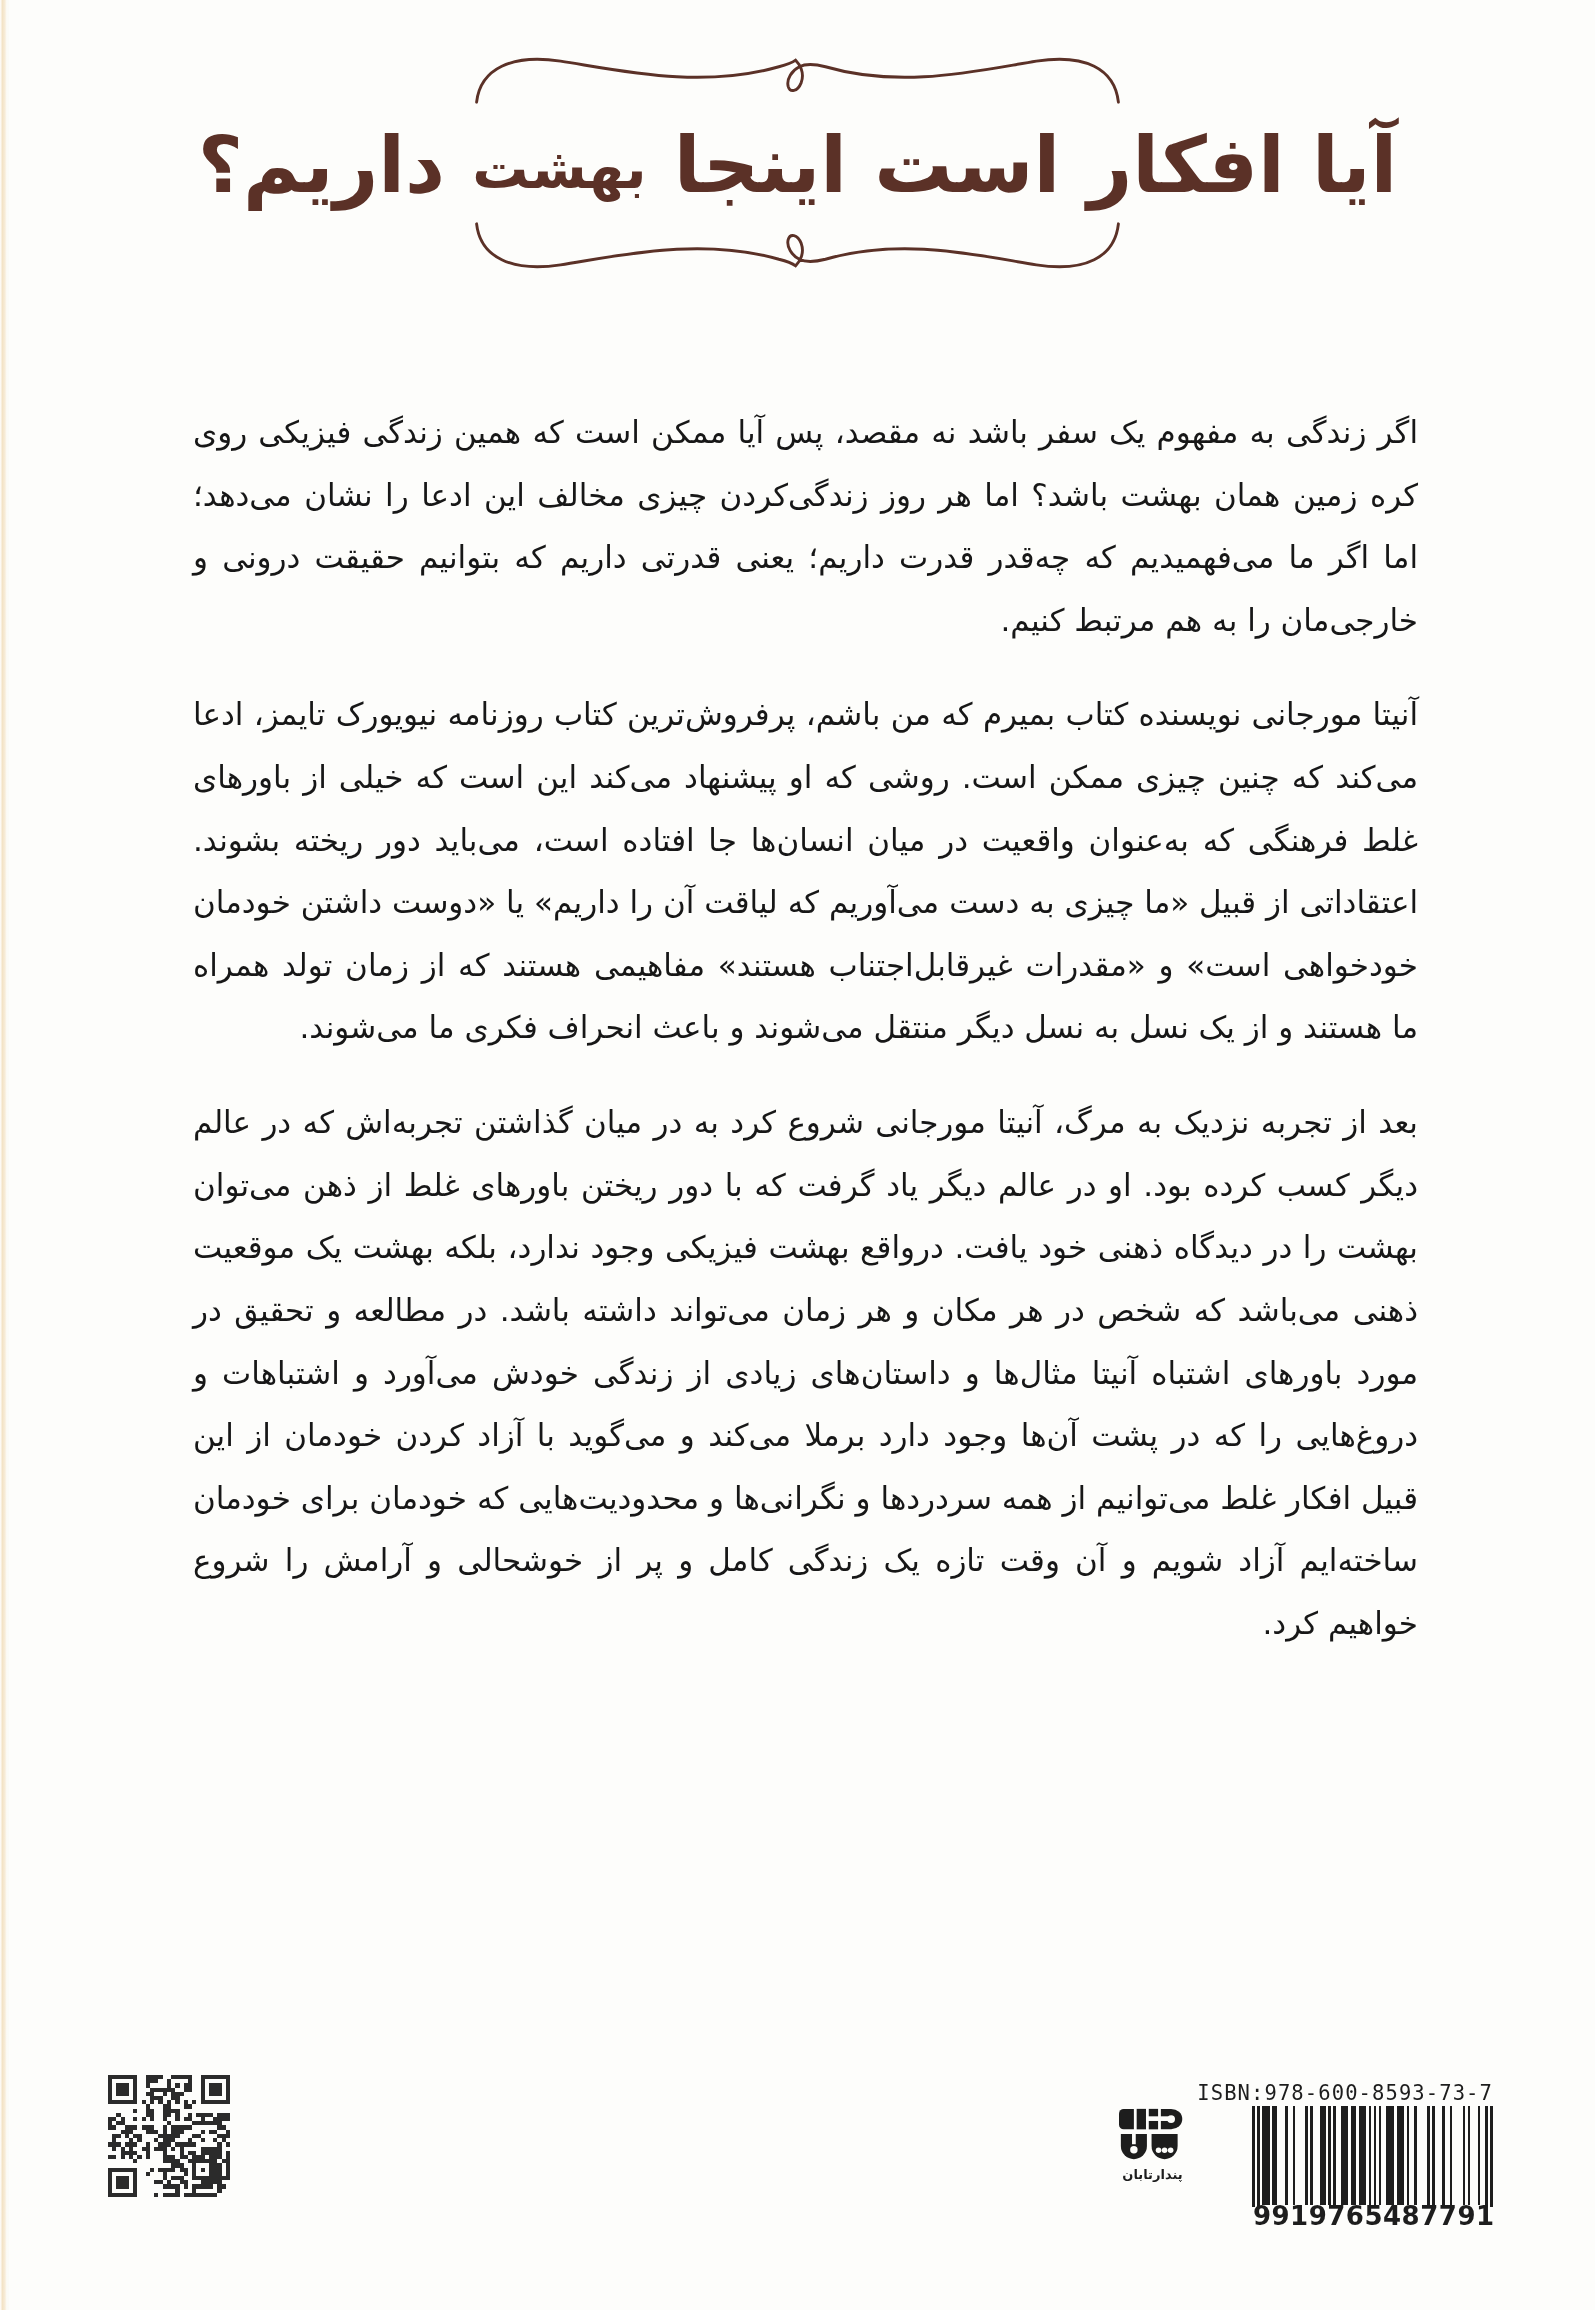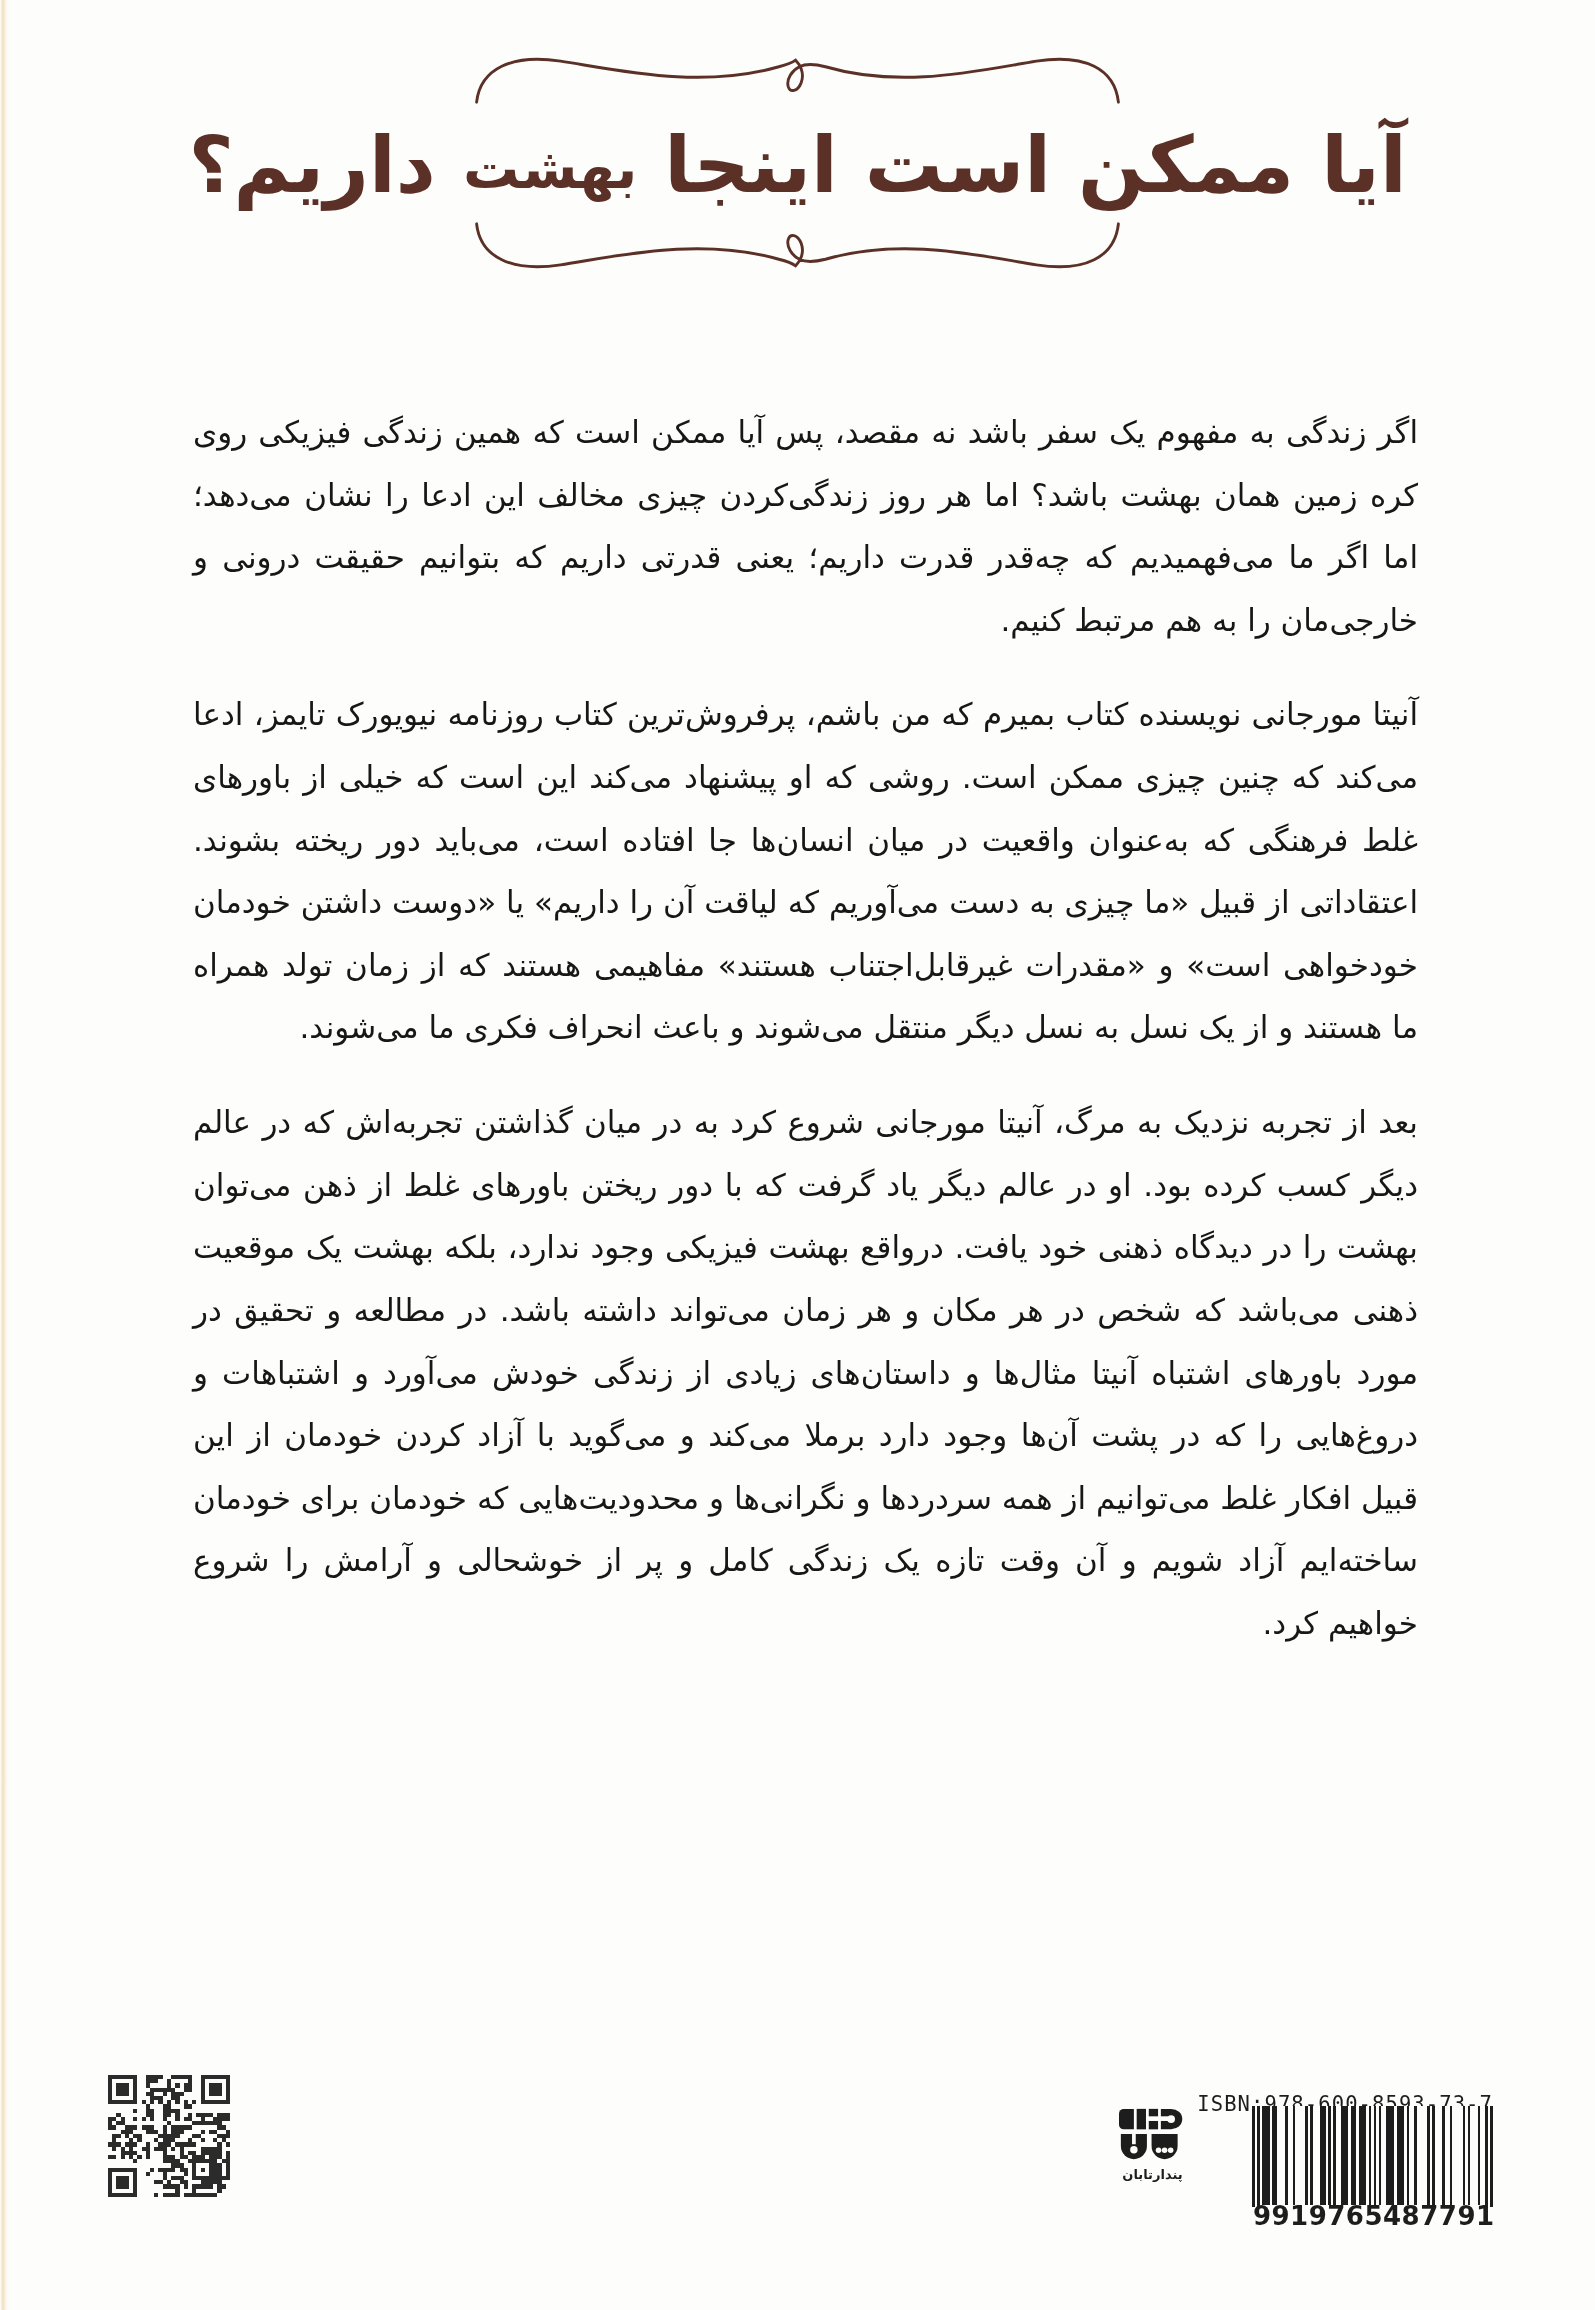--- a/index.html
+++ b/index.html
@@ -108,21 +108,21 @@
     position: absolute;
     left: 1106px;
     top: 2081px;
     width: 387px;
     height: 200px;
     direction: ltr;
   }
   .isbn-line {
     position: absolute;
     right: 0;
-    top: 11px;
+    top: 0;
     font-family: "DejaVu Sans Mono", monospace;
     font-size: 20.5px;
     letter-spacing: 1.1px;
     color: #1d1d1d;
     white-space: nowrap;
   }
   .barcode-wrap {
     position: absolute;
     right: 0;
     top: 25px;
@@ -173,21 +173,21 @@
 
   <div class="title-block">
 
     <svg class="flourish top" viewBox="0 0 700 62" aria-hidden="true">
       <path d="M6,58 C10,22 44,6 96,14 C160,24 246,44 330,20 C338,18 344,16 348,13
                C352,17 358,26 354,37 C350,47 342,48 340,41 C338,33 344,24 352,20
                C360,16 372,18 380,20 C462,44 544,24 606,14 C658,6 690,22 694,58"></path>
     </svg>
 
     <h1 class="book-title">
-      <span>آیا ممکن است اینجا </span><span class="heaven">بهشت</span><span> داریم؟</span>
+      <span>آیا افکار است اینجا </span><span class="heaven">بهشت</span><span> داریم؟</span>
     </h1>
 
     <svg class="flourish bottom" viewBox="0 0 700 62" aria-hidden="true">
       <path d="M6,58 C10,22 44,6 96,14 C160,24 246,44 330,20 C338,18 344,16 348,13
                C352,17 358,26 354,37 C350,47 342,48 340,41 C338,33 344,24 352,20
                C360,16 372,18 380,20 C462,44 544,24 606,14 C658,6 690,22 694,58"></path>
     </svg>
 
   </div>
 

